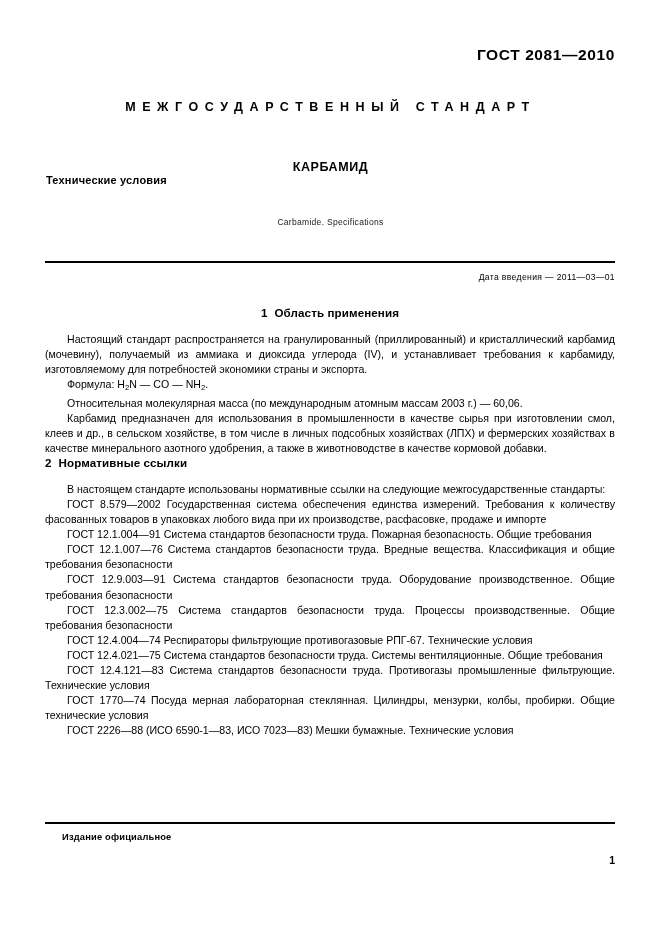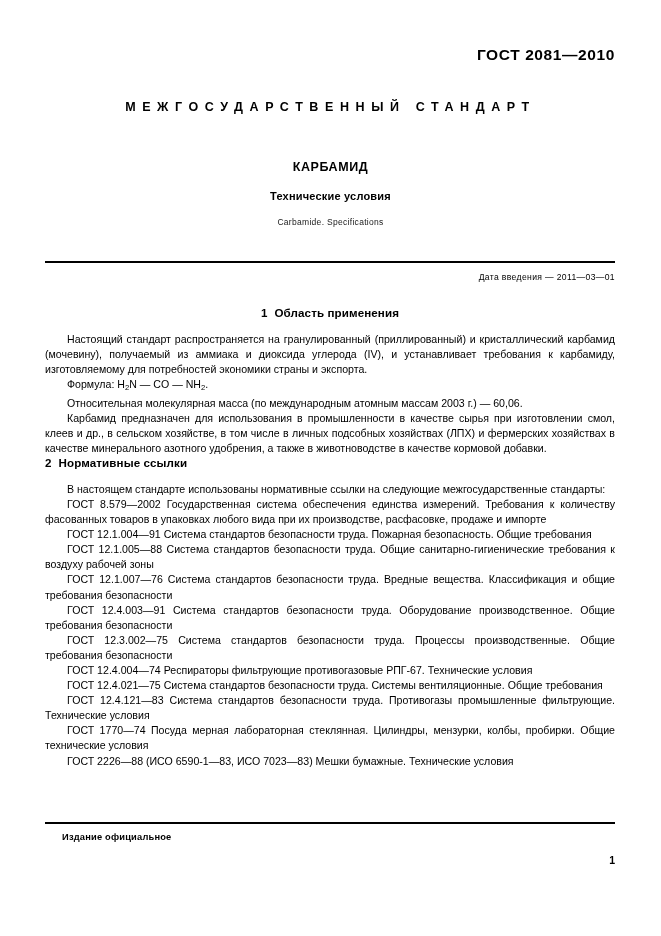--- a/index.html
+++ b/index.html
@@ -47,24 +47,24 @@
     top: 160px;
     left: 46px;
     width: 569px;
     text-align: center;
     font-size: 12.5px;
     font-weight: bold;
     letter-spacing: 0.6px;
   }
   .title-sub {
     position: absolute;
-    top: 190px;
-    left: 46px;
-    width: 569px;
-    text-align: center;
+    top: 174px;
+    left: 46px;
+    width: 569px;
+    text-align: left;
     font-size: 11px;
     font-weight: bold;
     letter-spacing: 0.2px;
   }
   .title-eng {
     position: absolute;
     top: 217px;
     left: 46px;
     width: 569px;
     text-align: center;
@@ -182,23 +182,22 @@
     <p class="para tight indent">Карбамид предназначен для использования в промышленности в качестве сырья при изготовле­нии смол, клеев и др., в сельском хозяйстве, в том числе в личных подсобных хозяйствах (ЛПХ) и фермер­ских хозяйствах в качестве минерального азотного удобрения, а также в животноводстве в качестве кормовой добавки.</p>
 
     <h2 class="section-heading sec2-heading">
       <span class="num">2</span><span>Нормативные ссылки</span>
     </h2>
 
     <p class="para first-of-block indent">В настоящем стандарте использованы нормативные ссылки на следующие межгосударственные стандарты:</p>
 
     <p class="para tight indent">ГОСТ 8.579—2002 Государственная система обеспечения единства измерений. Требования к количеству фасованных товаров в упаковках любого вида при их производстве, расфасовке, продаже и импорте</p>
     <p class="para tight indent">ГОСТ 12.1.004—91 Система стандартов безопасности труда. Пожарная безопасность. Общие требования</p>
-    <p class="para tight indent">ГОСТ 12.1.005—88 Система стандартов безопасности труда. Общие санитарно-гигиенические требования к воздуху рабочей зоны</p>
     <p class="para tight indent">ГОСТ 12.1.007—76 Система стандартов безопасности труда. Вредные вещества. Классифика­ция и общие требования безопасности</p>
-    <p class="para tight indent">ГОСТ 12.4.003—91 Система стандартов безопасности труда. Оборудование производственное. Общие требования безопасности</p>
+    <p class="para tight indent">ГОСТ 12.9.003—91 Система стандартов безопасности труда. Оборудование производственное. Общие требования безопасности</p>
     <p class="para tight indent">ГОСТ 12.3.002—75 Система стандартов безопасности труда. Процессы производственные. Общие требования безопасности</p>
     <p class="para tight indent">ГОСТ 12.4.004—74 Респираторы фильтрующие противогазовые РПГ-67. Технические условия</p>
     <p class="para tight indent">ГОСТ 12.4.021—75 Система стандартов безопасности труда. Системы вентиляционные. Общие требования</p>
     <p class="para tight indent">ГОСТ 12.4.121—83 Система стандартов безопасности труда. Противогазы промышленные фильтрующие. Технические условия</p>
     <p class="para tight indent">ГОСТ 1770—74 Посуда мерная лабораторная стеклянная. Цилиндры, мензурки, колбы, пробир­ки. Общие технические условия</p>
     <p class="para tight indent">ГОСТ 2226—88 (ИСО 6590-1—83, ИСО 7023—83) Мешки бумажные. Технические условия</p>
 
   </div>
 
   <div class="rule rule-bottom"></div>

